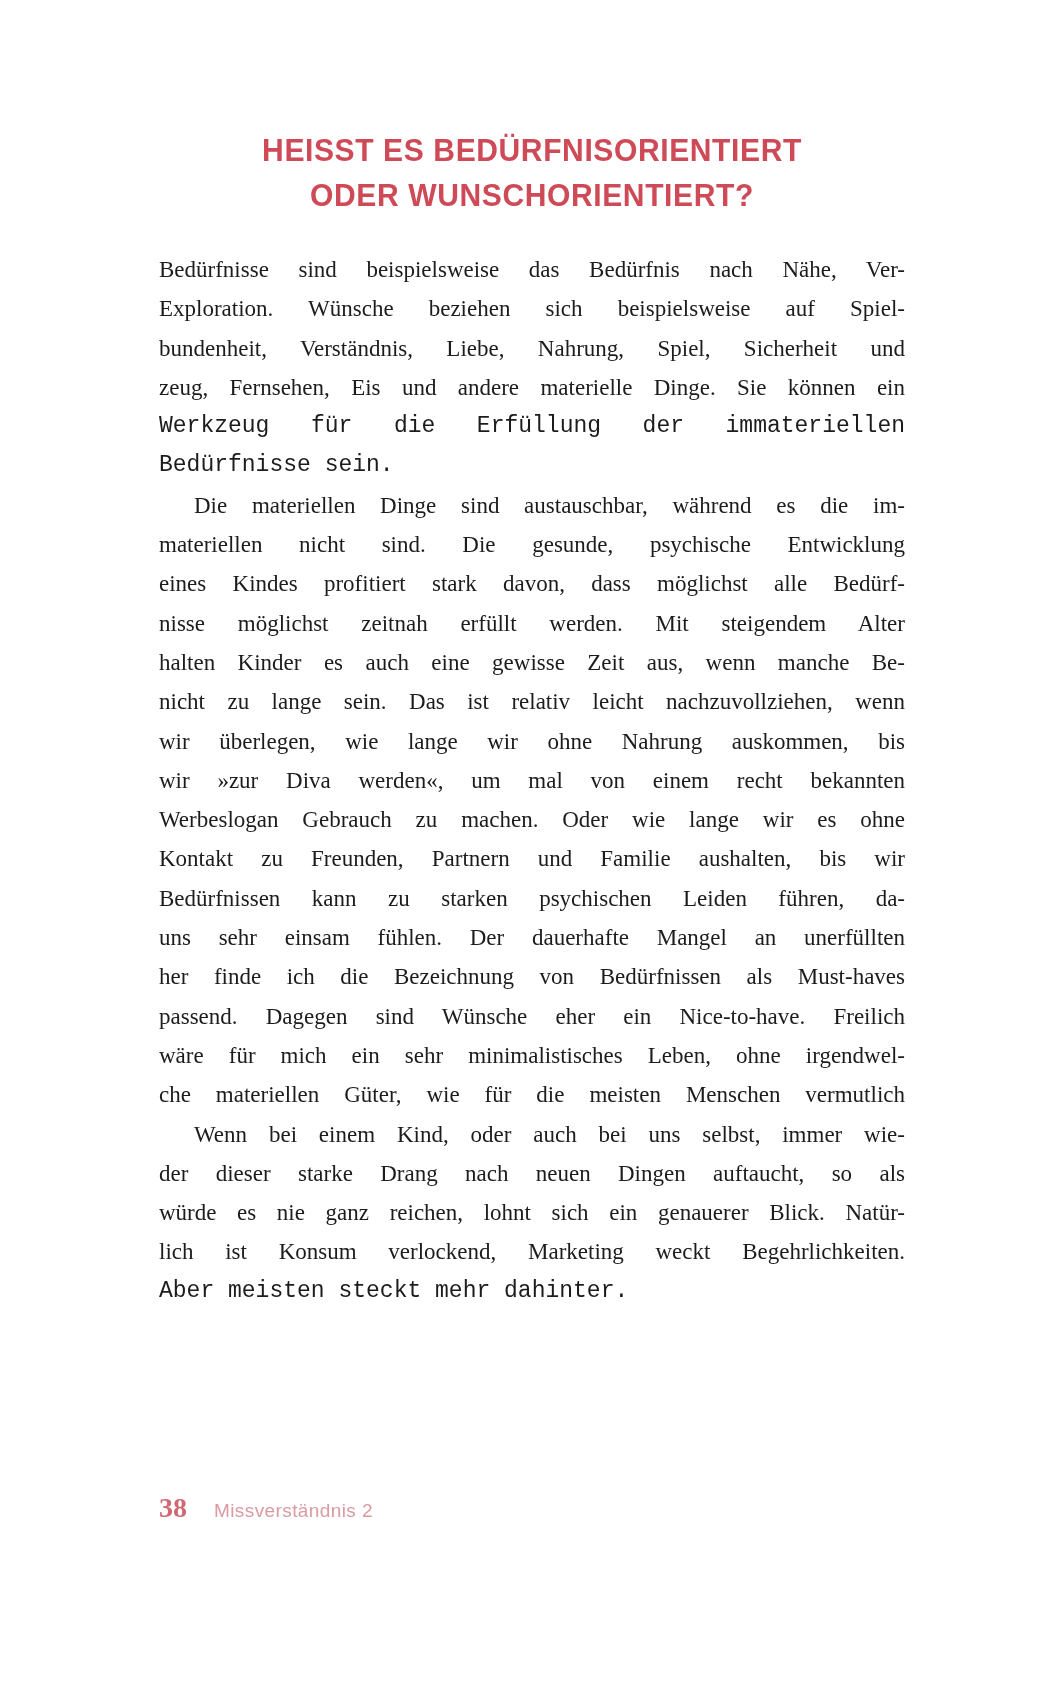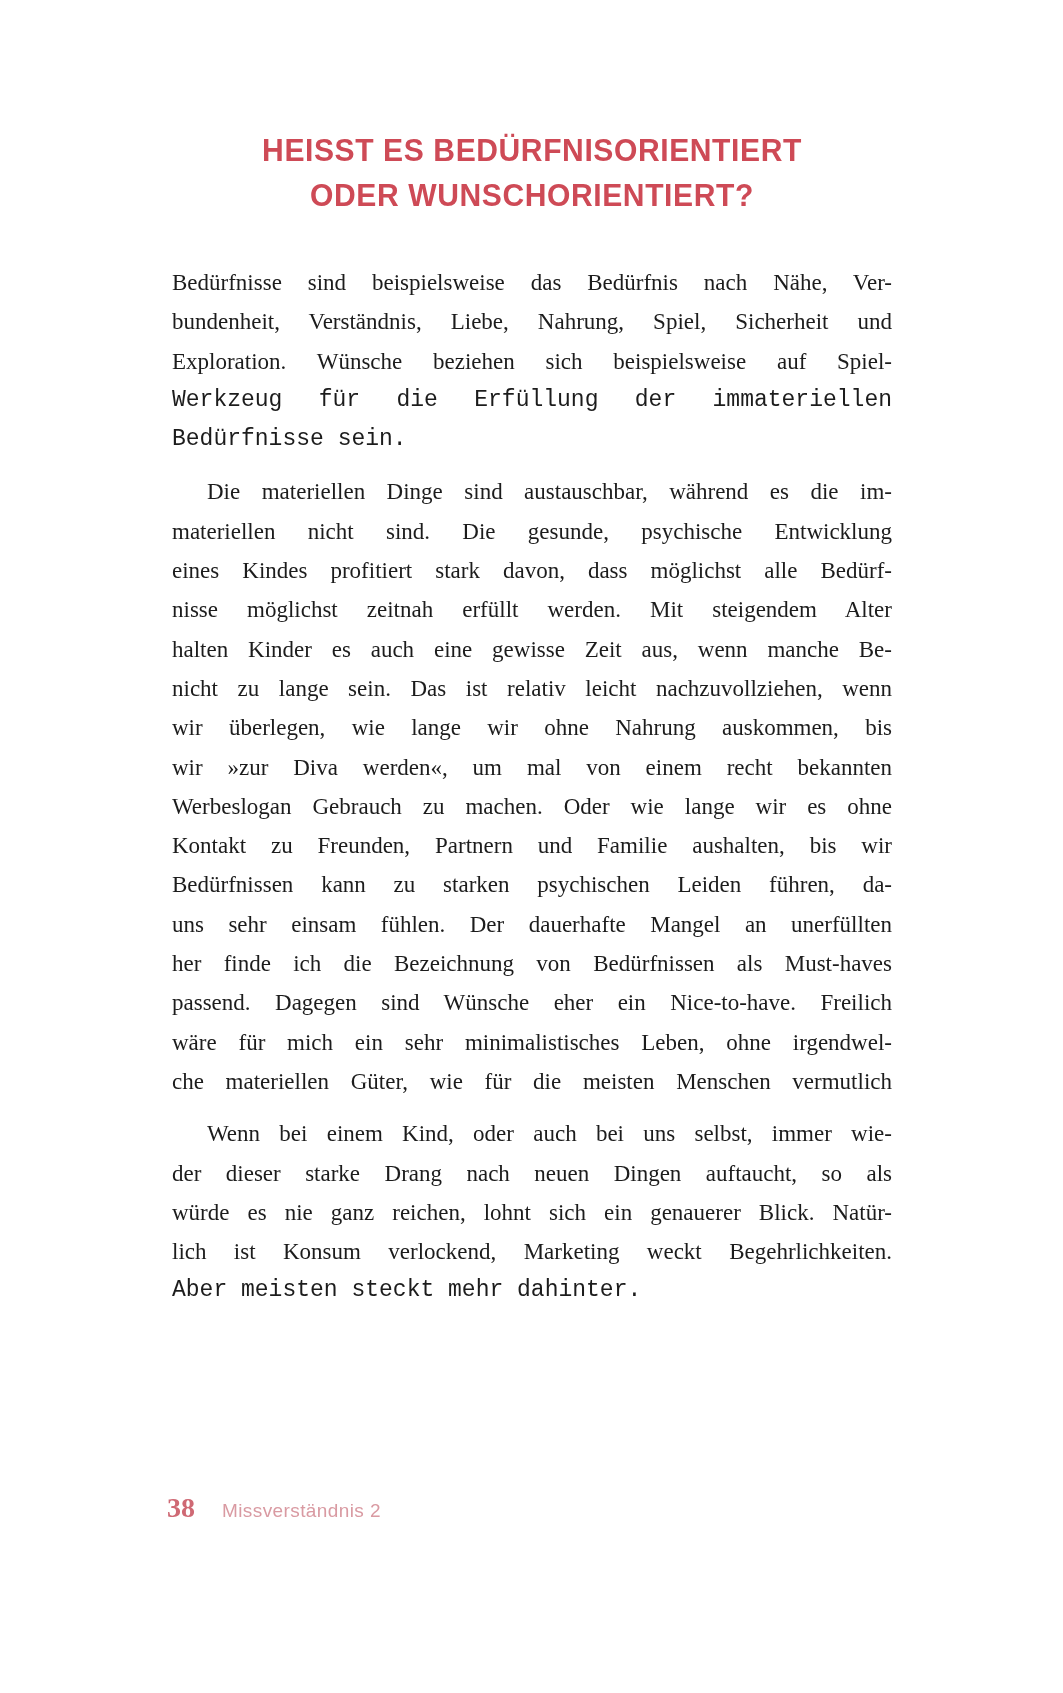--- a/index.html
+++ b/index.html
@@ -35,31 +35,31 @@
   .body-text {
     position: absolute;
     top: 250px;
     left: 159px;
     width: 746px;
     font-family: "Liberation Serif", serif;
     font-size: 23px;
     line-height: 39.3px;
     color: var(--text-color, #1c1c1c);
   }
-  .paragraph { margin: 13px; }
+  .paragraph { margin: 0; }
   .line {
     text-align: justify;
     text-align-last: justify;
   }
   .line.last { text-align-last: left; font-family: Liberation Mono, monospace; }
   .line.indent { text-indent: 35px; }
   .footer {
     position: absolute;
     top: 1492px;
-    left: 167px;
+    left: 159px;
     display: flex;
     align-items: baseline;
     gap: 27px;
   }
   .page-number {
     font-family: "Liberation Serif", serif;
     font-weight: 700;
     font-size: 28px;
     color: var(--pagenum-color, #cf6974);
   }
@@ -76,22 +76,23 @@
 <div class="page">
 
   <h1 class="heading">
     <span class="heading-line">HEISST ES BEDÜRFNISORIENTIERT</span>
     <span class="heading-line">ODER WUNSCHORIENTIERT?</span>
   </h1>
 
   <div class="body-text">
       <div class="paragraph">
         <div class="line">Bedürfnisse sind beispielsweise das Bedürfnis nach Nähe, Ver-</div>
+        <div class="line">Exploration. Wünsche beziehen sich beispielsweise auf Spiel-</div>
         <div class="line">bundenheit, Verständnis, Liebe, Nahrung, Spiel, Sicherheit und</div>
-        <div class="line">Exploration. Wünsche beziehen sich beispielsweise auf Spiel-</div>
+        <div class="line">zeug, Fernsehen, Eis und andere materielle Dinge. Sie können ein</div>
         <div class="line last">Werkzeug für die Erfüllung der immateriellen Bedürfnisse sein.</div>
       </div>
       <div class="paragraph">
         <div class="line indent">Die materiellen Dinge sind austauschbar, während es die im-</div>
         <div class="line">materiellen nicht sind. Die gesunde, psychische Entwicklung</div>
         <div class="line">eines Kindes profitiert stark davon, dass möglichst alle Bedürf-</div>
         <div class="line">nisse möglichst zeitnah erfüllt werden. Mit steigendem Alter</div>
         <div class="line">halten Kinder es auch eine gewisse Zeit aus, wenn manche Be-</div>
         <div class="line">nicht zu lange sein. Das ist relativ leicht nachzuvollziehen, wenn</div>
         <div class="line">wir überlegen, wie lange wir ohne Nahrung auskommen, bis</div>

